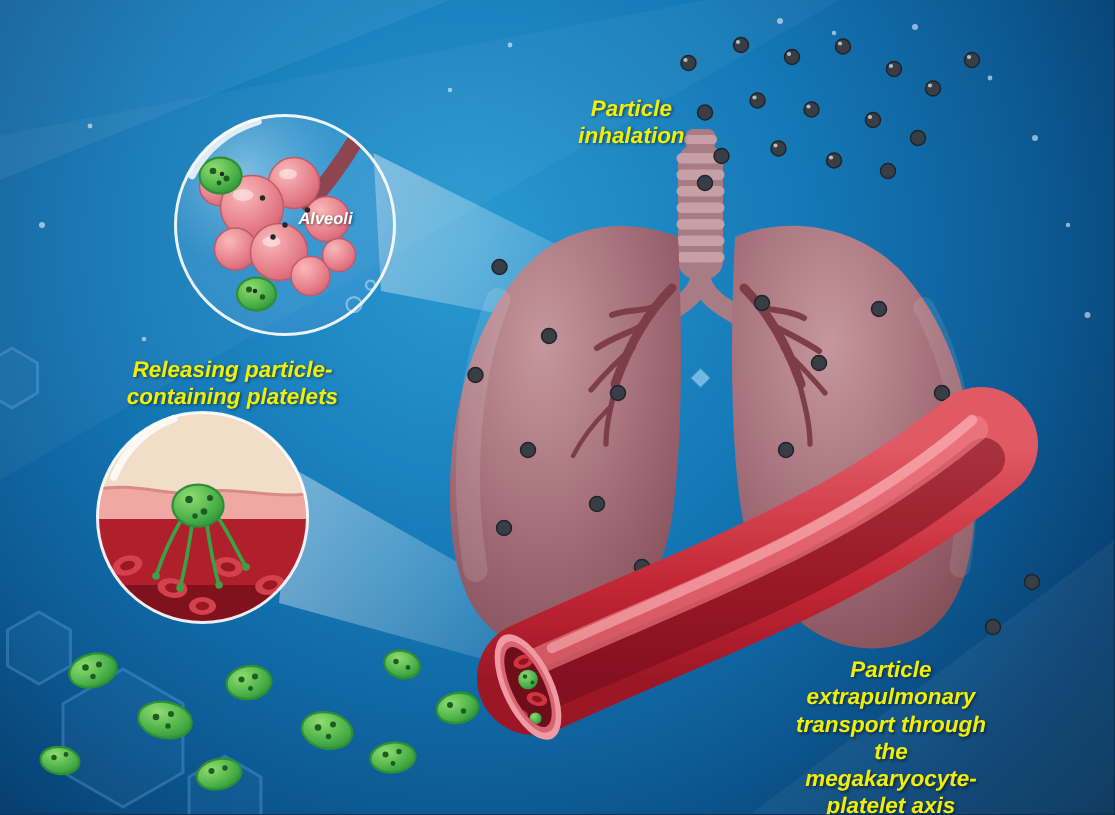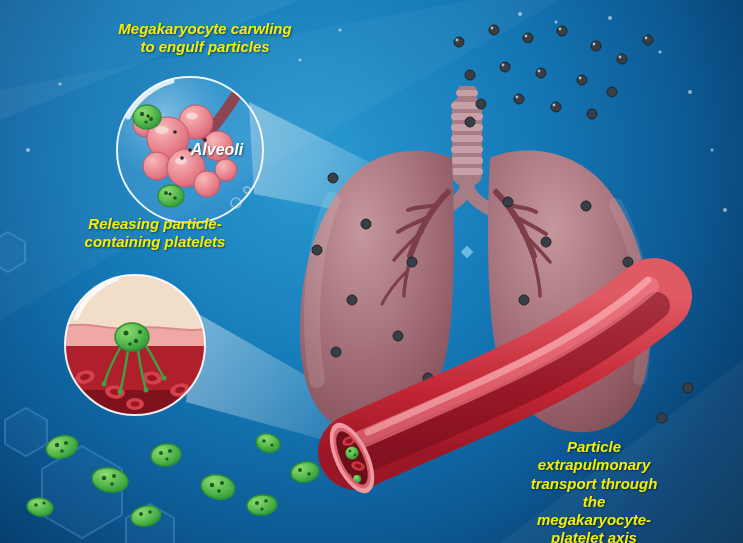--- a/index.html
+++ b/index.html
@@ -10,21 +10,21 @@
   }
   .stage svg{position:absolute;left:0;top:0;}
   .lbl{
     position:absolute;transform:translateX(-50%);
     text-align:center;font-weight:bold;font-style:italic;
     white-space:pre-line;line-height:1.22;
     text-shadow:1px 1px 2px rgba(0,0,0,.5);
     pointer-events:none;
   }
   .lbl-yellow{color:var(--label-yellow,#f3ef04);font-size:15px;}
-  .lbl-white{color:#ffffff;font-size:16px;text-align:center;}
+  .lbl-white{color:#ffffff;font-size:11px;text-align:center;}
 </style>
 </head>
 <body>
 
 <div class="stage">
 
 <svg width="743" height="543" viewBox="0 0 743 543">
 <defs>
   <radialGradient id="gLung" cx="40%" cy="28%" r="90%">
     <stop offset="0%" stop-color="#c6979d"></stop>
@@ -362,22 +362,22 @@
       <circle cx="130" cy="344" r="1.8" fill="#1e5c24"></circle>
             <circle cx="140" cy="332" r="2" fill="#1e5c24"></circle>
     </g>
   </g>
   <circle cx="135" cy="345" r="70" fill="none" stroke="rgba(255,255,255,0.9)" stroke-width="2"></circle>
   <path d="M 76,318 A 68 68 0 0 1 116,279" stroke="rgba(255,255,255,0.8)" stroke-width="5" fill="none" stroke-linecap="round"></path>
 </g>
 
 </svg>
 
-<div class="lbl lbl-yellow" style="left:205px;top:20px">Megakaryocyte carwling
-to engulf particles</div>
-<div class="lbl lbl-yellow" style="left:155px;top:215px">Releasing particle-
+<div class="lbl lbl-yellow" style="left:421px;top:64px">Particle
+inhalation</div>
+<div class="lbl lbl-yellow" style="left:155px;top:238px">Releasing particle-
 containing platelets</div>
 <div class="lbl lbl-yellow" style="left:594px;top:438px">Particle extrapulmonary
 transport through the
 megakaryocyte-platelet axis</div>
 <div class="lbl lbl-white" style="left:217px;top:140px">Alveoli</div>
 
 </div>
 
 </body></html>

